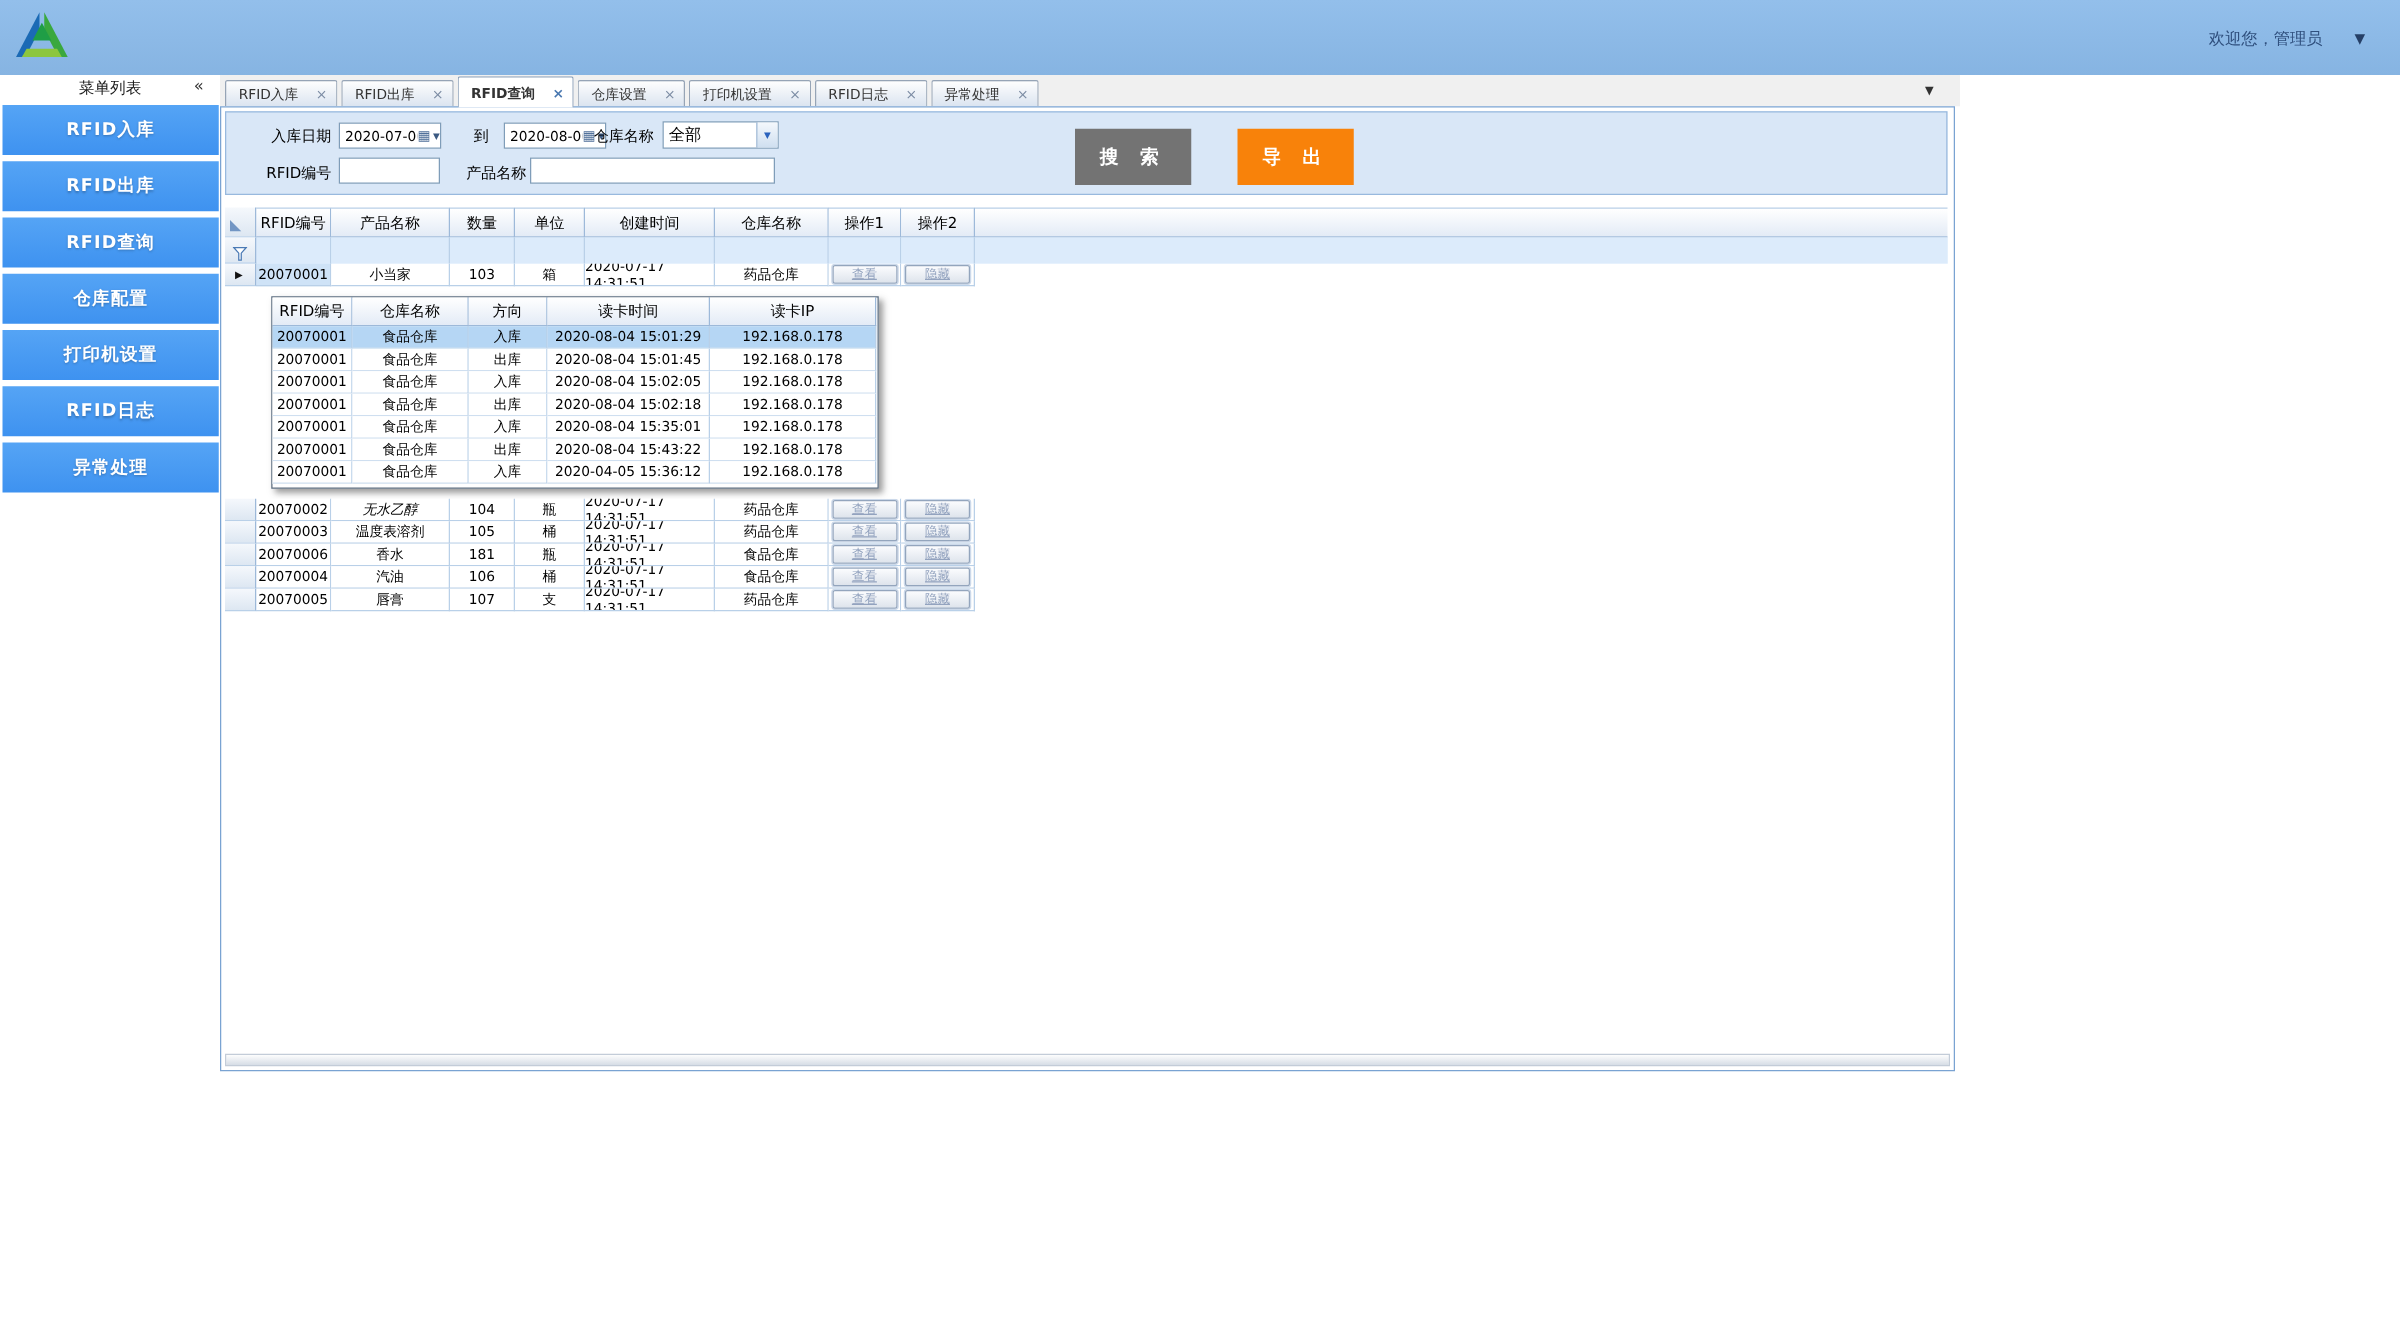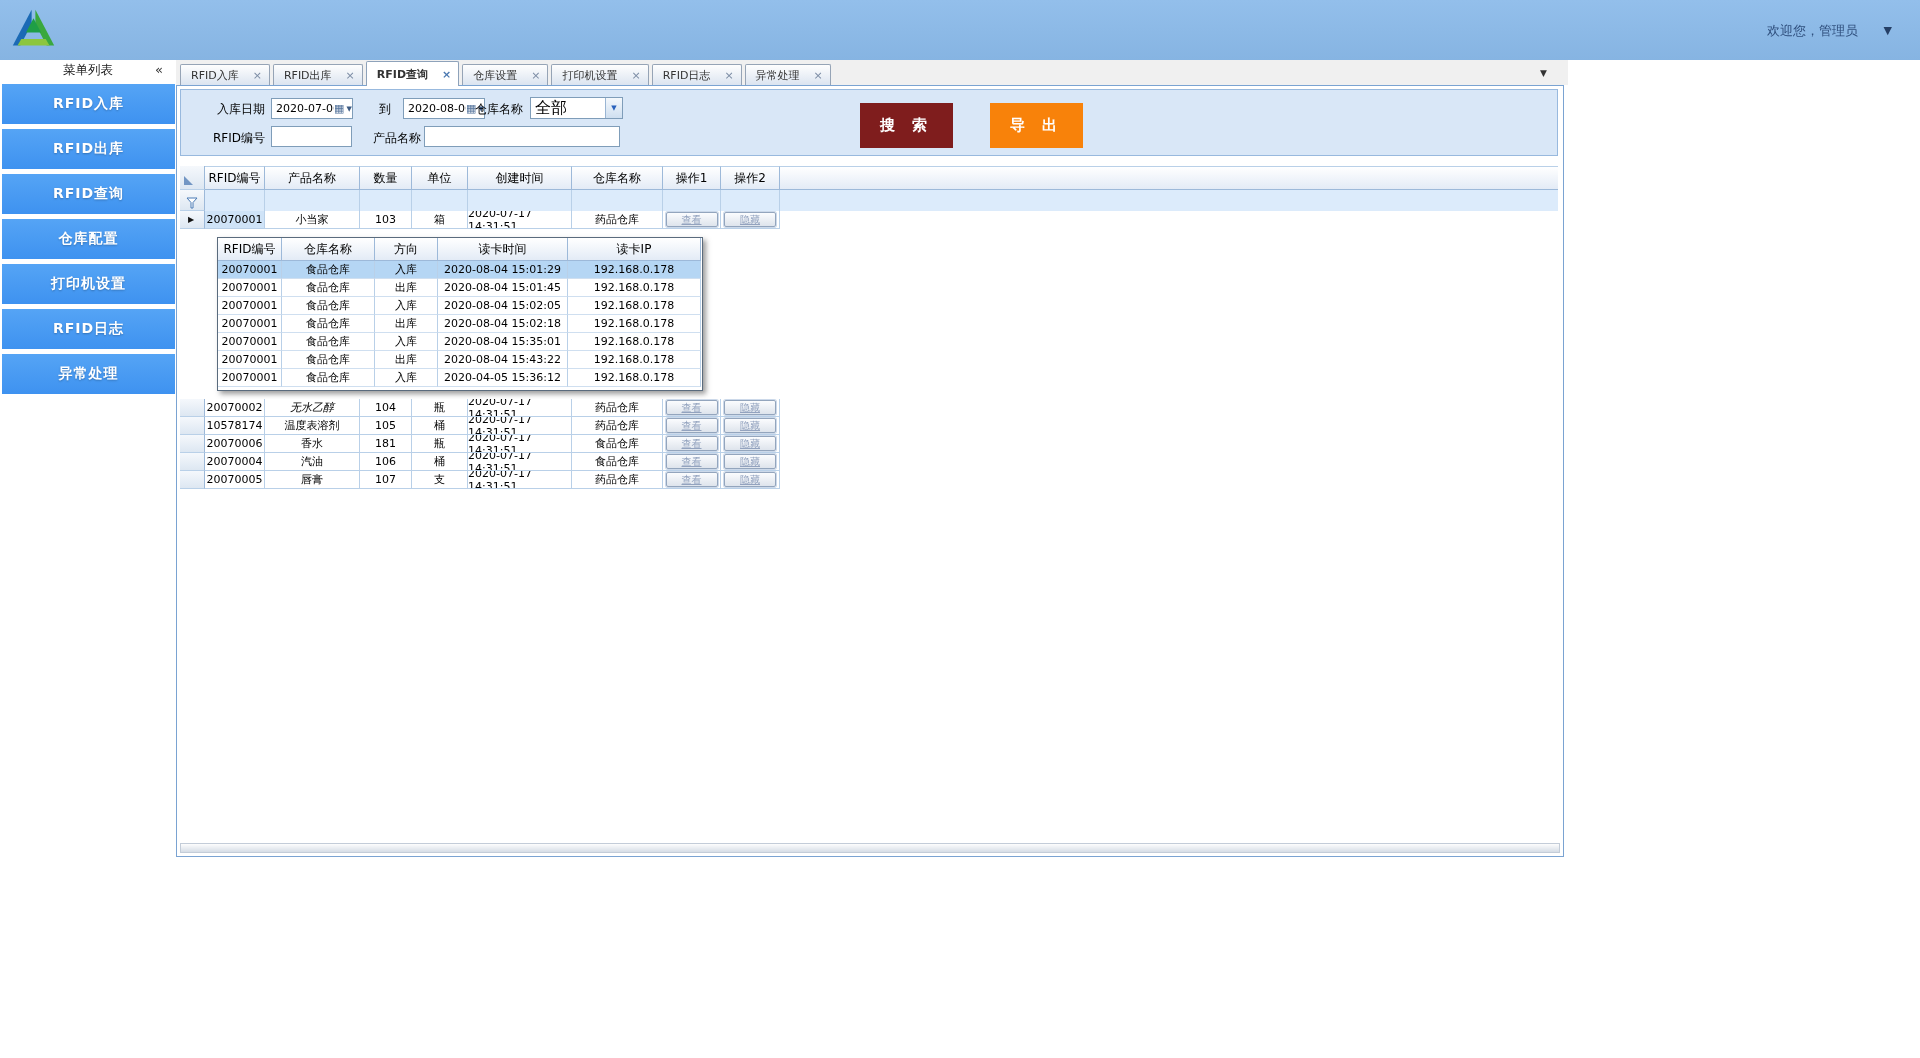--- a/index.html
+++ b/index.html
@@ -51,21 +51,21 @@
   .datebox, .textbox { position:absolute; height:21px; border:1px solid #7f9db9; background:#fff;
     font-size:11px; font-family:"DejaVu Sans","Liberation Sans",sans-serif; padding:0 3px; color:#000; }
   .date-wrap { position:absolute; height:21px; border:1px solid #7f9db9; background:#fff;
     display:flex; align-items:center; }
   .date-wrap input { border:none; outline:none; width:62px; font-size:11px; padding-left:4px;
     font-family:"DejaVu Sans","Liberation Sans",sans-serif; background:transparent; }
   .cal-icon { font-size:11px; color:#51719a; line-height:1; cursor:pointer; }
   .mini-caret { font-size:7px; color:#3c5a82; margin:0 3px 0 2px; cursor:pointer; }
   .combo { position:absolute; height:22px; border:1px solid #7f9db9; background:#fff;
     display:flex; align-items:center; }
-  .combo-value { flex:1; font-size:16px; padding-left:4px; }
+  .combo-value { flex:1; font-size:13px; padding-left:4px; }
   .combo-btn { width:17px; height:100%; background:linear-gradient(#f4f8fc,#cfdff0);
     border-left:1px solid #9ab5d3; display:flex; align-items:center; justify-content:center;
     font-size:7px; color:#2a62bd; cursor:pointer; }
   .btn-search { position:absolute; left:679px; top:13px; width:93px; height:45px; border:none;
     color:#fff; font-size:15px; font-weight:bold; letter-spacing:6px; cursor:pointer;
     font-family:"DejaVu Sans","Liberation Sans",sans-serif; }
   .btn-export { position:absolute; left:809px; top:13px; width:93px; height:45px; border:none;
     color:#fff; font-size:15px; font-weight:bold; letter-spacing:6px; cursor:pointer;
     font-family:"DejaVu Sans","Liberation Sans",sans-serif; }
 
@@ -195,21 +195,21 @@
     </div>
     <div class="sp-label" style="left:290px; top:11px; width:52px;">仓库名称</div>
     <div class="combo" style="left:349px; top:7px; width:93px;">
       <span class="combo-value">全部</span>
       <span class="combo-btn">▼</span>
     </div>
     <div class="sp-label" style="left:24px; top:40px;">RFID编号</div>
     <input class="textbox" style="left: 90px; top: 36px; width: 81px;" value="">
     <div class="sp-label" style="left:188px; top:40px; width:52px;">产品名称</div>
     <input class="textbox" style="left: 243px; top: 36px; width: 196px;" value="">
-    <button class="btn-search" style="background: #7f1d1d; text-align: center;">搜 索</button>
+    <button class="btn-search" style="background: #737373; text-align: center;">搜 索</button>
     <button class="btn-export" style="background: rgb(248, 130, 10);">导 出</button>
   </div>
 
   <div class="grid">
     <div class="grow gheader">
         <div class="gcell">
           <div class="corner-tri"></div>
         </div>
         <div class="hcell" style="flex: 0 0 60px;">RFID编号</div>
         <div class="hcell" style="flex: 0 0 95px;">产品名称</div>
@@ -325,21 +325,21 @@
           <div class="tcell btncell" style="flex: 0 0 58px;">
             <button class="opbtn">查看</button>
           </div>
           <div class="tcell btncell" style="flex: 0 0 59px;">
             <button class="opbtn">隐藏</button>
           </div>
           <div class="rfiller"></div>
         </div>
         <div class="grow trow">
           <div class="gcell"></div>
-          <div class="tcell" style="flex: 0 0 60px;">10578174</div>
+          <div class="tcell" style="flex: 0 0 60px;">20070003</div>
           <div class="tcell" style="flex: 0 0 95px;">温度表溶剂</div>
           <div class="tcell" style="flex: 0 0 52px;">105</div>
           <div class="tcell" style="flex: 0 0 56px;">桶</div>
           <div class="tcell" style="flex: 0 0 104px;">2020-07-17 14:31:51</div>
           <div class="tcell" style="flex: 0 0 91px;">药品仓库</div>
           <div class="tcell btncell" style="flex: 0 0 58px;">
             <button class="opbtn">查看</button>
           </div>
           <div class="tcell btncell" style="flex: 0 0 59px;">
             <button class="opbtn">隐藏</button>

